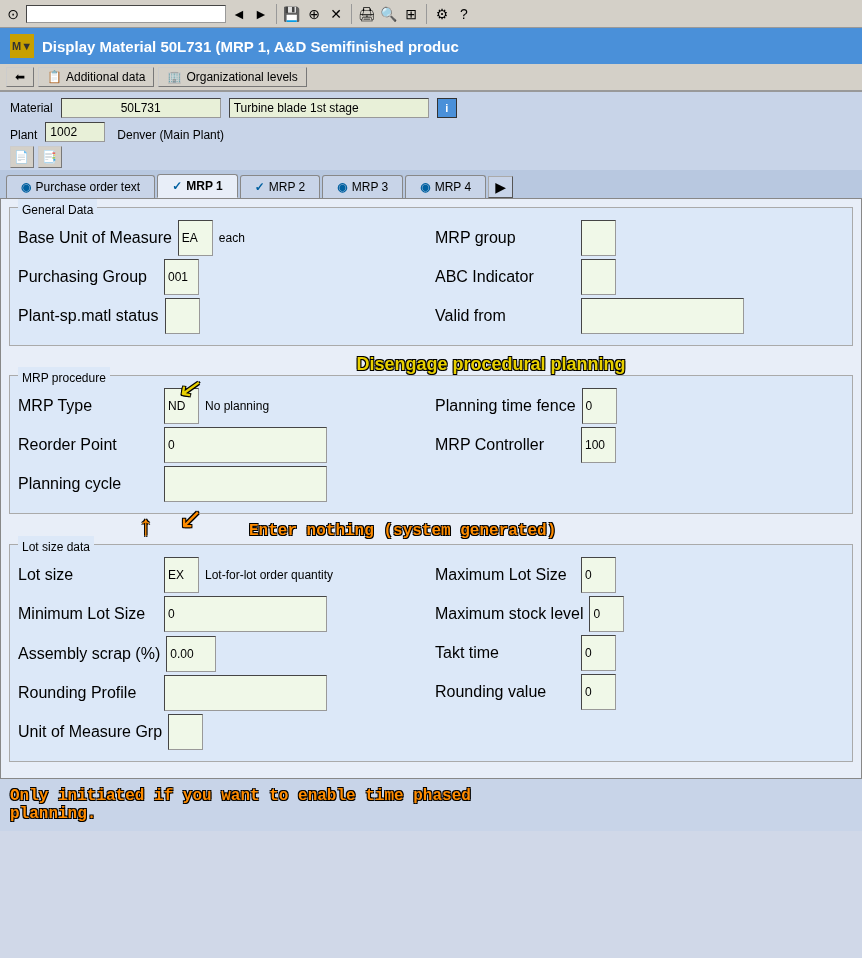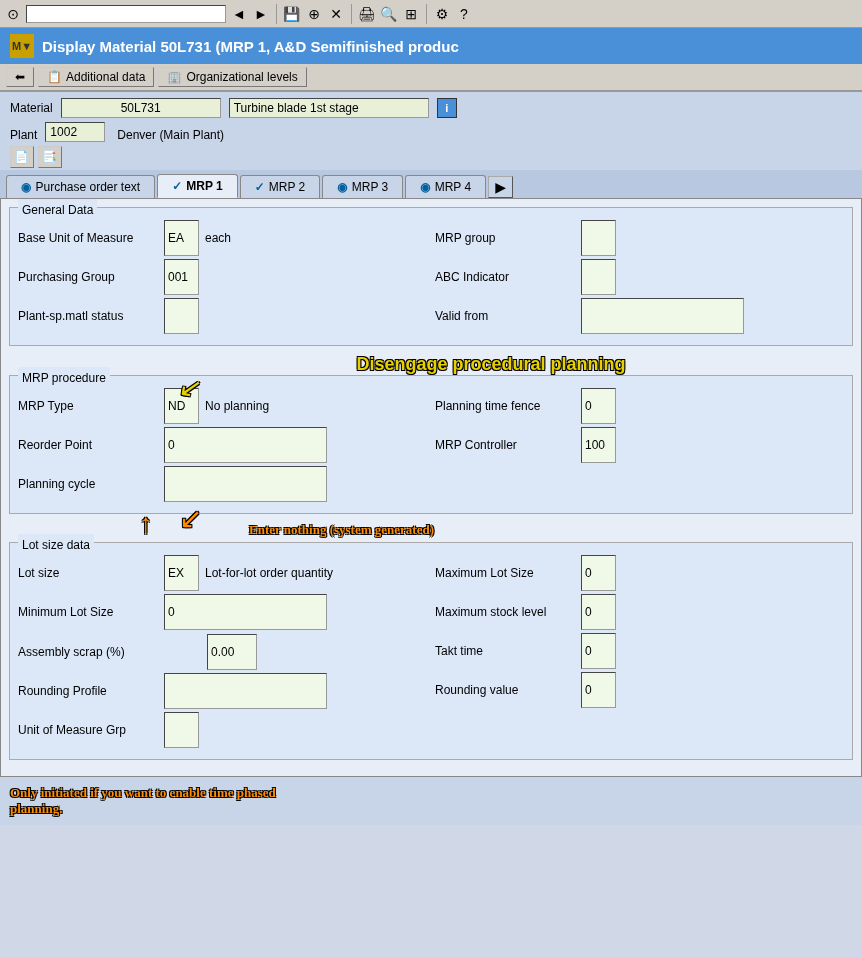--- a/index.html
+++ b/index.html
@@ -188,21 +188,21 @@
     }
 
     .form-row {
       display: flex;
       align-items: center;
       gap: 6px;
       margin-bottom: 3px;
     }
     .form-label {
       min-width: 140px;
-      font-size: 12px;
+      font-size: 16px;
       color: #000;
     }
     .form-input {
       border: 1px inset #999;
       background: #f0f8e8;
       padding: 17px 3px;
       font-size: 12px;
       height: 18px;
       min-width: 50px;
     }
@@ -228,23 +228,23 @@
       font-weight: bold;
       font-size: 18px;
       text-shadow: -1px -1px 0 #000, 1px -1px 0 #000, -1px 1px 0 #000, 1px 1px 0 #000;
       font-family: Arial Black, Arial, sans-serif;
       margin-top: 32px;
     }
     
     .annotation-orange {
       color: #ff8c00;
       font-weight: bold;
-      font-size: 13px;
+      font-size: 16px;
       text-shadow: -1px -1px 0 #000, 1px -1px 0 #000, -1px 1px 0 #000, 1px 1px 0 #000;
-      font-family: Liberation Serif, serif;
+      font-family: Liberation Mono, monospace;
     }
 
     .info-btn {
       width: 20px;
       height: 20px;
       background: #4a90d9;
       color: white;
       border: 1px solid #333;
       font-size: 11px;
       font-weight: bold;
@@ -448,21 +448,21 @@
             <span class="form-label">Lot size</span>
             <input class="form-input form-input-sm" value="EX" style="">
             <span class="form-text">Lot-for-lot order quantity</span>
           </div>
           <div class="form-row">
             <span class="form-label">Minimum Lot Size</span>
             <input class="form-input form-input-wide" value="0" style="">
           </div>
           <div class="form-row" style="margin-top:4px;">
             <span class="form-label">Assembly scrap (%)</span>
-            <input class="form-input" style="width: 42px; margin-left: 43px;" value="0.00">
+            <input class="form-input" style="width: 42px;" value="0.00">
           </div>
           <div class="form-row">
             <span class="form-label">Rounding Profile</span>
             <input class="form-input form-input-wide" value="" style="">
           </div>
           <div class="form-row">
             <span class="form-label">Unit of Measure Grp</span>
             <input class="form-input form-input-sm" value="" style="">
           </div>
         </div>

